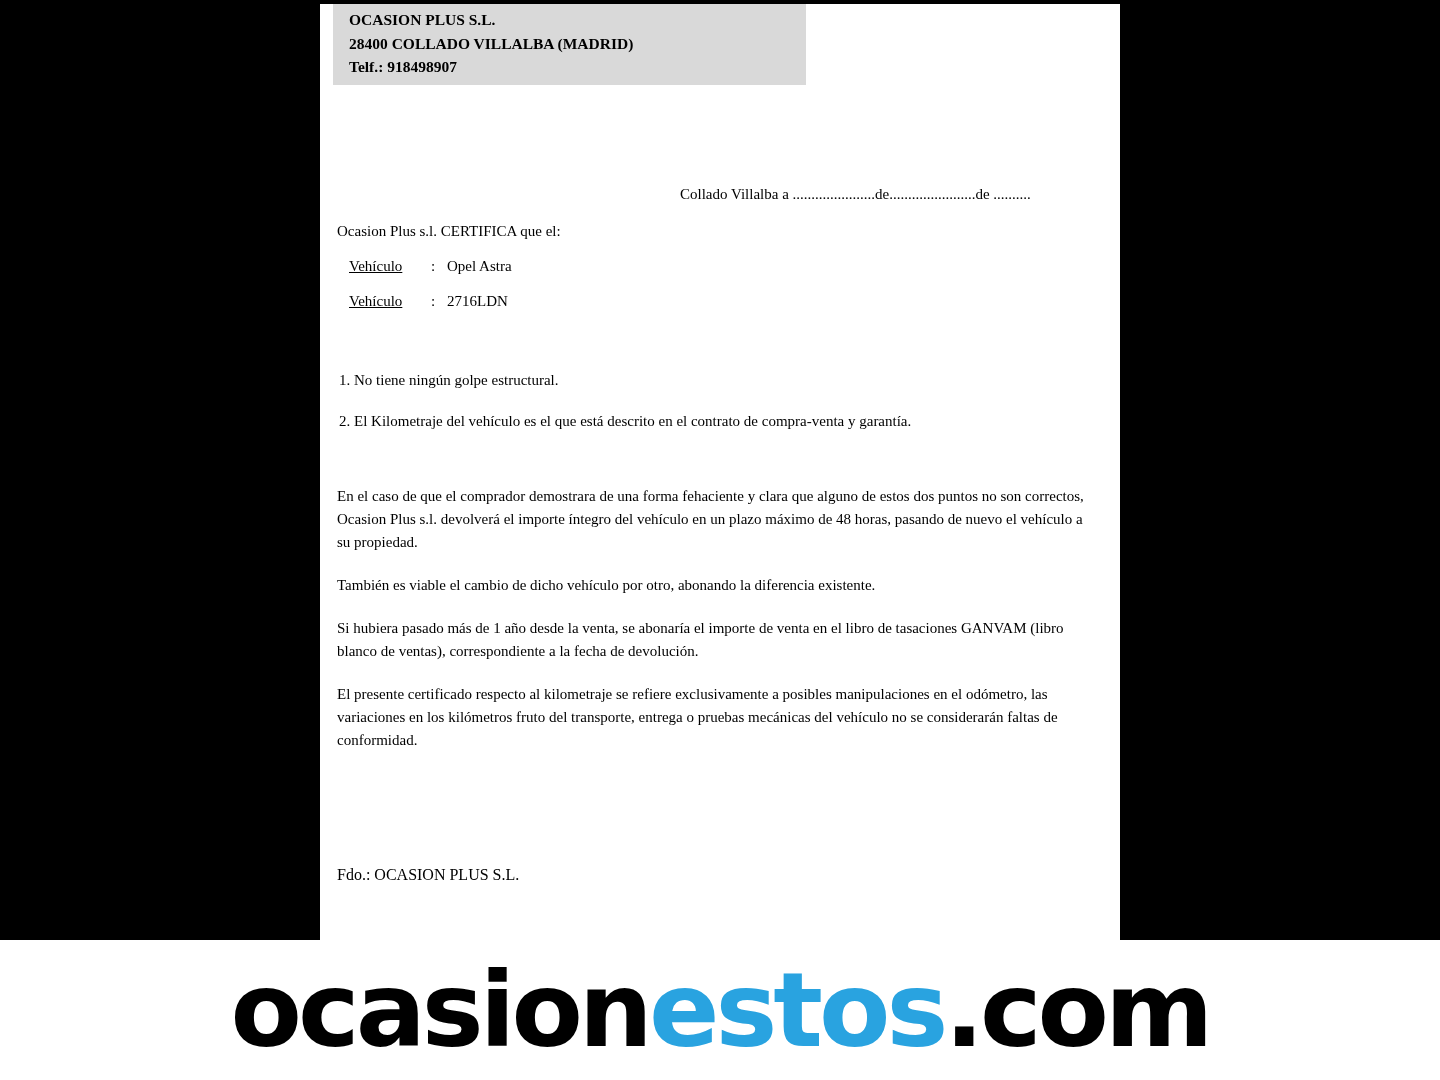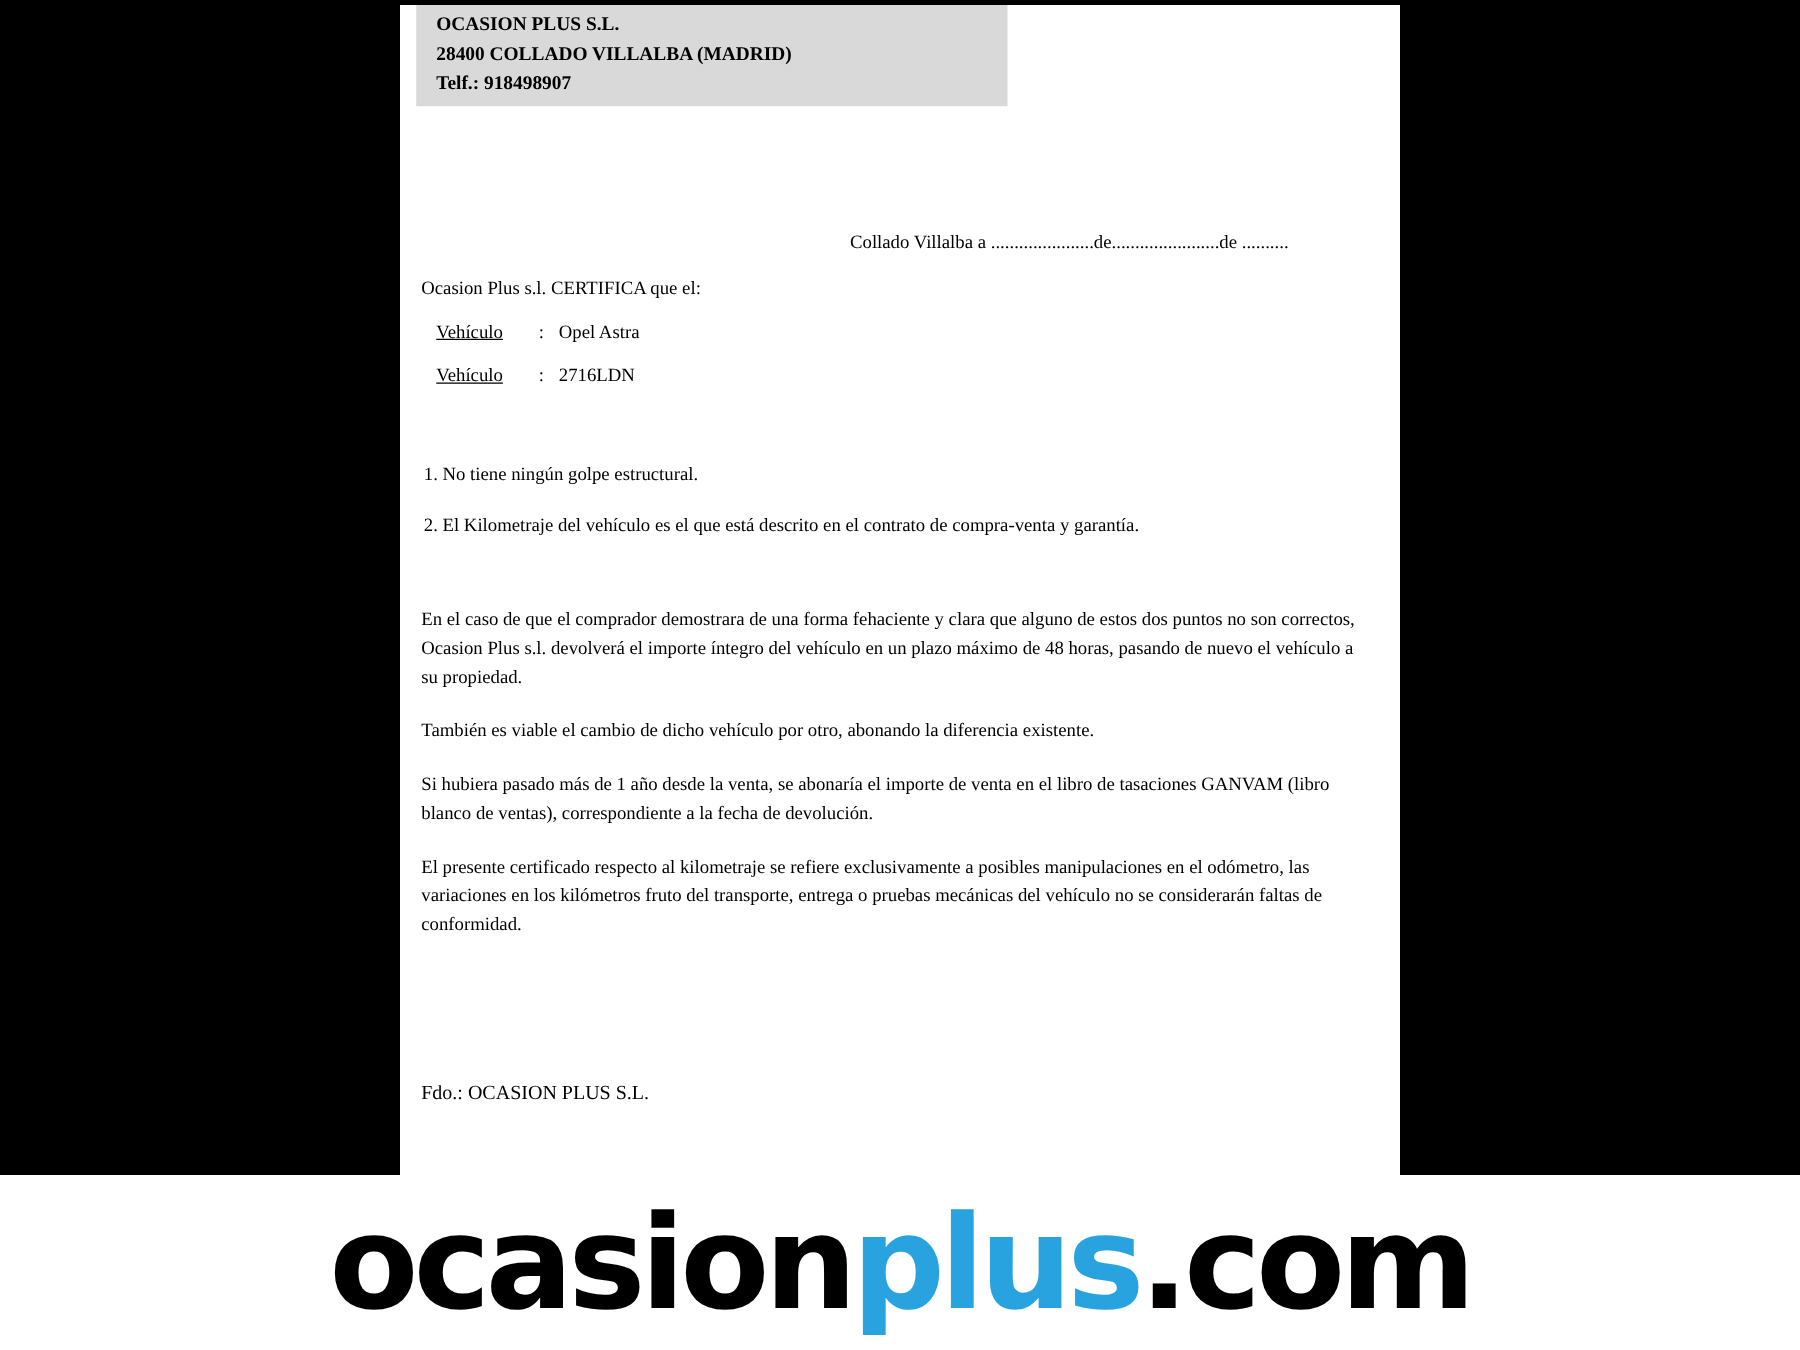--- a/index.html
+++ b/index.html
@@ -177,17 +177,17 @@
       <p class="para">El presente certificado respecto al kilometraje se refiere exclusivamente a posibles manipulaciones en el odómetro, las variaciones en los kilómetros fruto del transporte, entrega o pruebas mecánicas del vehículo no se considerarán faltas de conformidad.</p>
 
     </div>
 
     <div class="signature">Fdo.: OCASION PLUS S.L.</div>
 
   </div>
 
   <div class="footer">
     <div class="brand">
-      <span class="dark">ocasion</span><span class="blue">plus</span><span class="dark">.com</span>
+      <span class="dark">ocasion</span><span class="blue">estos</span><span class="dark">.com</span>
     </div>
   </div>
 
 </div>
 
 </body></html>

